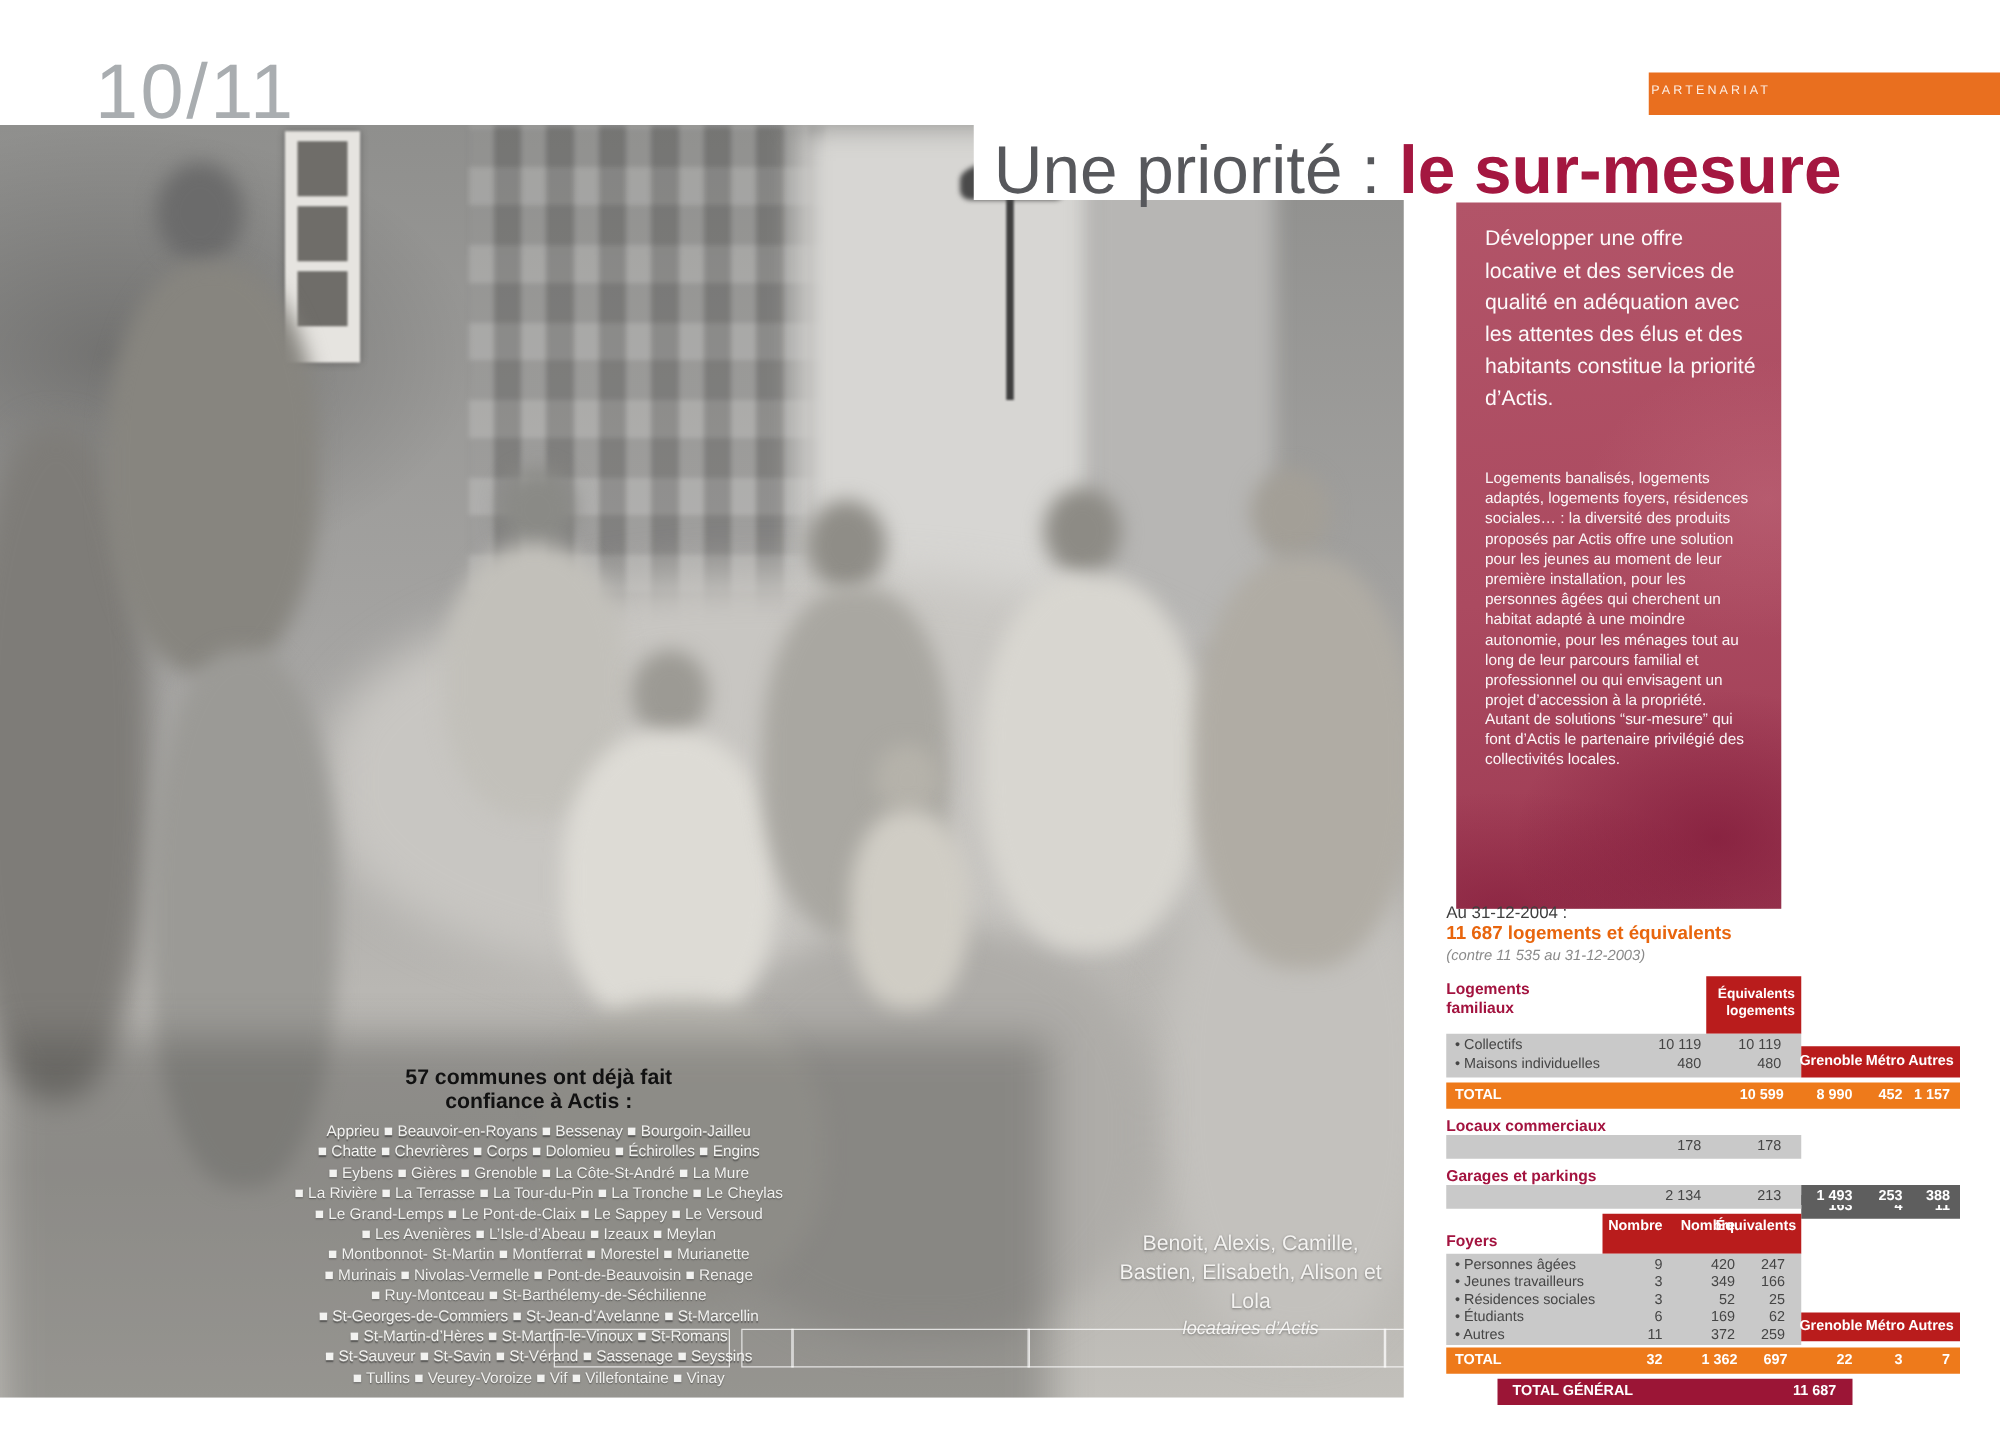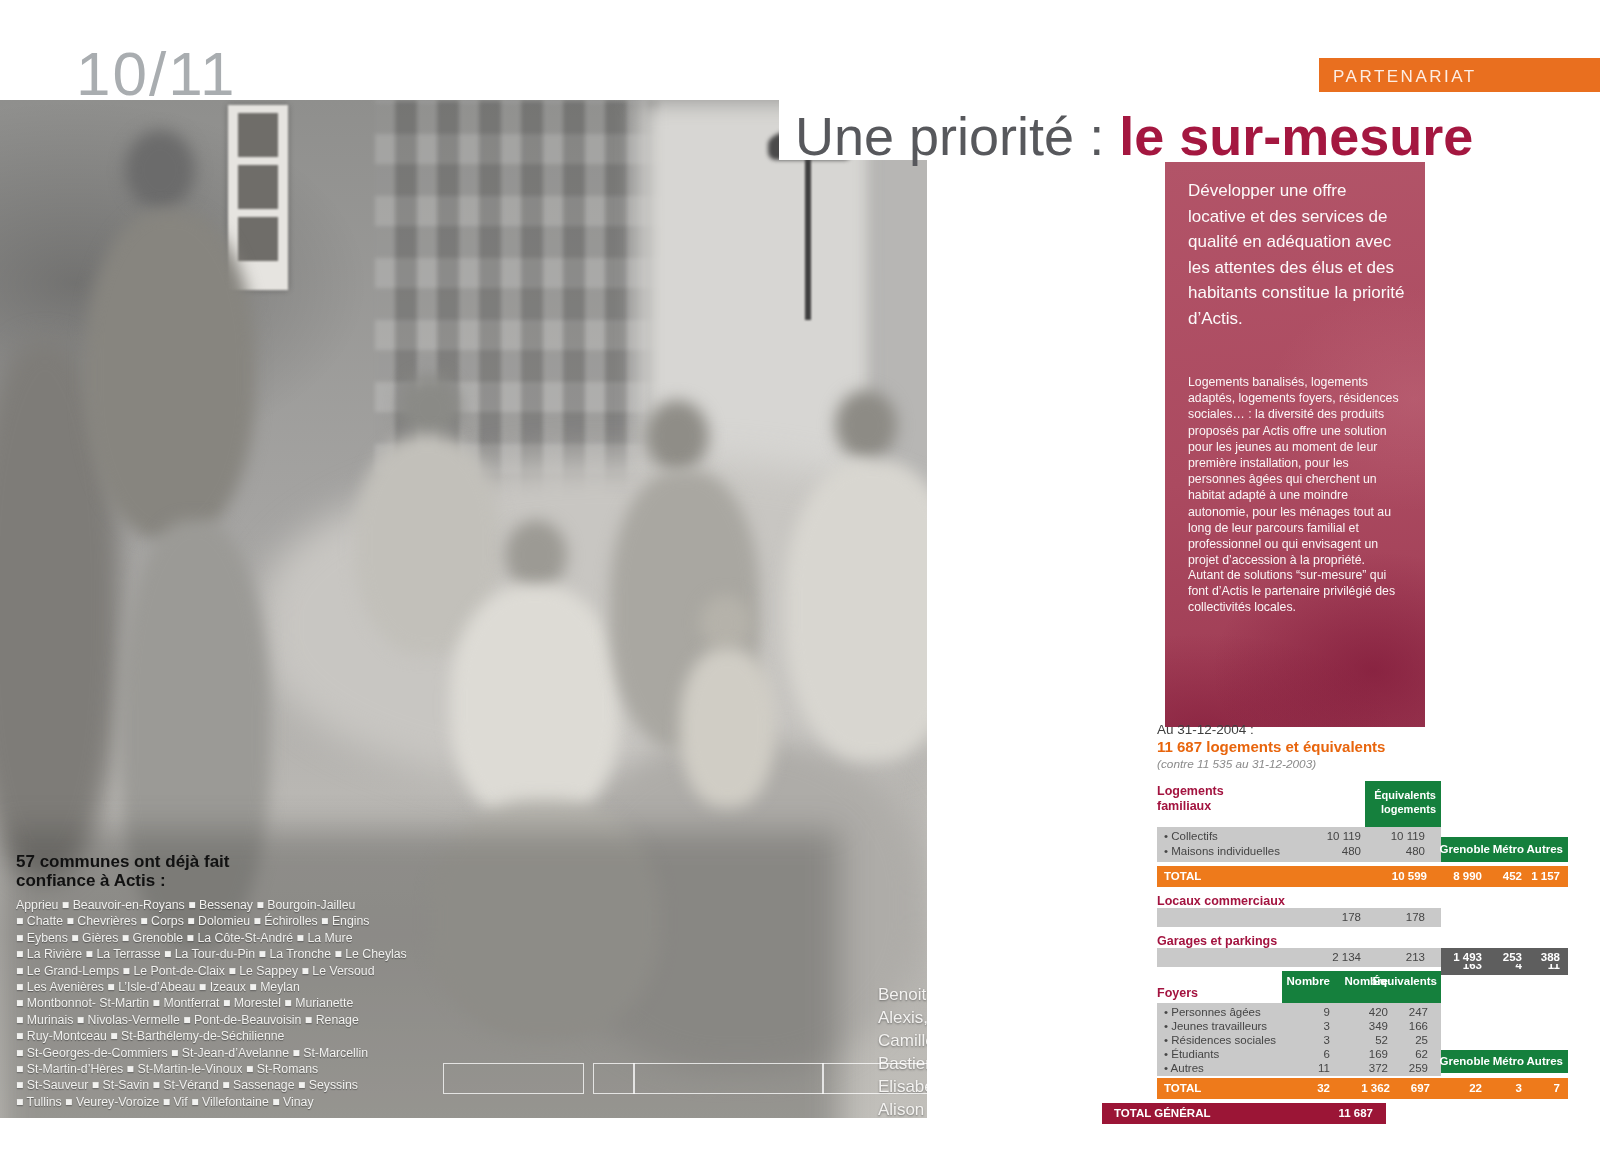--- a/index.html
+++ b/index.html
@@ -5,34 +5,34 @@
   html,body{margin:0;padding:0;background:#fff;}
   #page{position:relative;width:1600px;height:1160px;background:#ffffff;overflow:hidden;
         font-family:"Liberation Sans",sans-serif;}
   .abs{position:absolute;}
 
   
   #page-number{left:76px;top:38px;font-size:62px;color:#a9adb0;letter-spacing:2px;}
 
   
   #banner{left:1319px;top:58px;width:281px;height:34px;background:#e96f1f;}
-  #banner span{position:absolute;left:14px;top:9px;font-size:17px;letter-spacing:2.5px;
+  #banner span{position:absolute;left:2px;top:9px;font-size:10px;letter-spacing:2.5px;
                color:rgba(255,255,255,.88);}
 
   
   #title-band{left:779px;top:100px;width:821px;height:60px;background:#ffffff;z-index:5;}
   #title-band .ttl{position:absolute;left:16px;top:5px;font-size:54px;white-space:nowrap;}
   .title-prefix{color:#57585c;}
   .title-emph{color:#a41740;font-weight:bold;}
 
   
-  #photo{left:0;top:100px;width:927px;height:1018px;overflow:hidden;
+  #photo{left:0;top:100px;width:1123px;height:1018px;overflow:hidden;
      background:
        radial-gradient(ellipse 420px 260px at 8% 18%, rgba(0,0,0,.25), transparent 70%),
-       linear-gradient(180deg,#8f8f8d 0%,#a5a4a2 42%,#b9b7b3 68%,#b3b1ad 82%,#c2c0bb 100%);}
+       linear-gradient(180deg,#8f8f8d 0%,#a5a4a2 42%,#b9b7b3 68%,#b3b1ad 82%,#c2c0bb 100%); text-align: center;}
   .blob{position:absolute;filter:blur(8px);border-radius:45%;}
   .head{border-radius:50%;}
   #curtain{left:375px;top:0;width:285px;height:560px;opacity:.55;filter:blur(2px);
      background:
        repeating-linear-gradient(90deg, rgba(255,255,255,.20) 0 20px, rgba(20,20,20,.25) 20px 42px),
        repeating-linear-gradient(0deg, rgba(255,255,255,.14) 0 30px, rgba(20,20,20,.18) 30px 62px);}
   #window-light{left:640px;top:0;width:240px;height:430px;background:#d7d6d3;filter:blur(12px);}
   #curtain-right{left:870px;top:0;width:150px;height:420px;background:#b7b6b4;filter:blur(8px);}
   #lamp-pole{left:805px;top:55px;width:6px;height:165px;background:#3f3f3f;filter:blur(1px);}
   #lamp-shade{left:768px;top:28px;width:84px;height:32px;background:#4a4a4a;
@@ -73,28 +73,28 @@
 
   
   .stat-text{left:1157px;}
   #as-of{top:722px;font-size:13.5px;color:#3f3f3f;}
   #headline{top:738px;font-size:15px;font-weight:bold;color:#e8650d;}
   #compare{top:757px;font-size:11.8px;font-style:italic;color:#8a8a8a;}
 
   .tbl-title{left:1157px;font-size:12.5px;font-weight:bold;color:#a3133f;line-height:15px;}
   .band{left:1157px;width:284px;background:#c9c9c9;}
   .geo-box{left:1441px;width:127px;background:#5e5e5e;}
-  .hdr-box{background:#15803d;color:#fff;font-size:11px;font-weight:bold;}
+  .hdr-box{background:#b91c1c;color:#fff;font-size:11px;font-weight:bold;}
   .totalbar{left:1157px;width:411px;background:#ee7a1b;color:#fff;font-weight:bold;font-size:11.5px;}
   .row{position:absolute;left:0;width:100%;height:15px;font-size:11.5px;color:#454545;}
   .row .lbl{position:absolute;left:7px;}
   .num{position:absolute;text-align:right;}
   .geo-box .num, .hdr-box .num{color:#fff;font-weight:bold;font-size:11.5px;}
   .hdr-line{position:absolute;width:100%;height:13px;}
-  #total-general{left:1102px;width:284px;background:#9b1536;color:#fff;font-weight:bold;font-size:11.5px;}
+  #total-general{left:1198px;width:284px;background:#9b1536;color:#fff;font-weight:bold;font-size:11.5px;}
 </style>
 </head>
 <body>
 
 <div id="page">
 
   <div class="abs" id="page-number">10/11</div>
 
   <div class="abs" id="banner">
     <span>PARTENARIAT</span>

